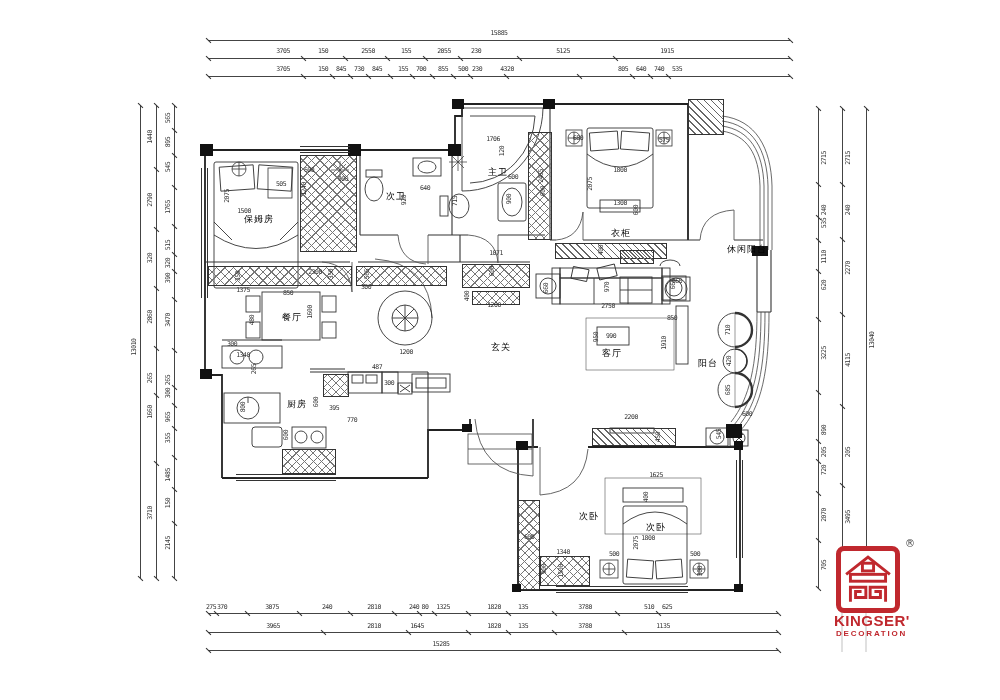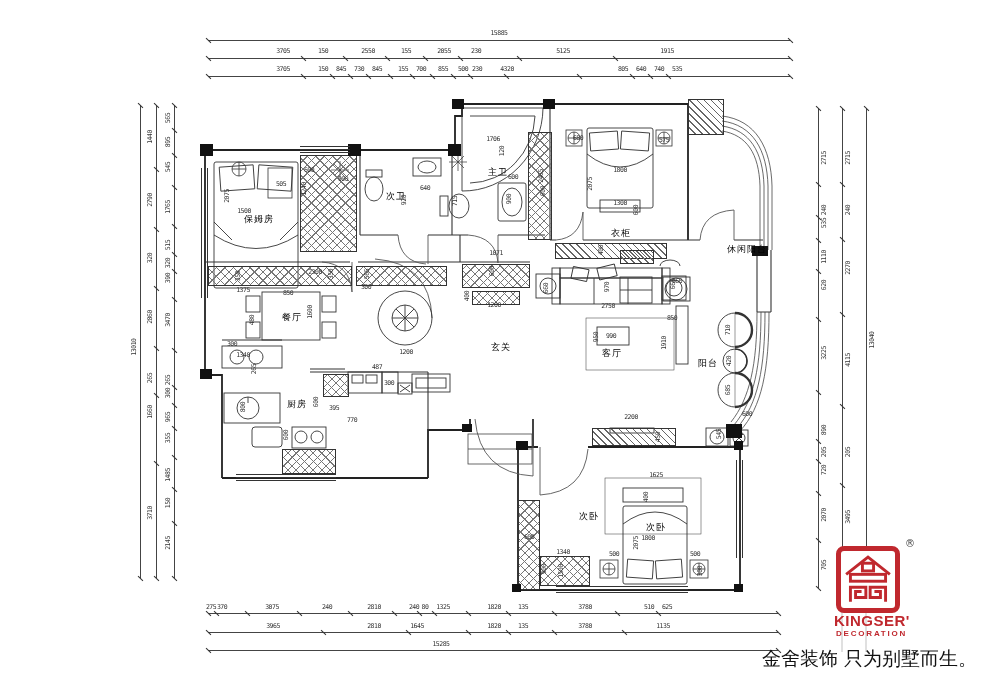--- a/index.html
+++ b/index.html
@@ -257,21 +257,20 @@
       <rect x="25" y="14" width="13" height="9"></rect>
       <rect x="11" y="27" width="41" height="8"></rect>
       <path d="M11,59 L11,42 L29,42 L29,54 L17,54 L17,47 L24,47"></path>
       <path d="M52,59 L52,42 L34,42 L34,54 L46,54 L46,47 L39,47"></path>
     </g>
   </svg>
 </div>
 <div id="logo-reg">®</div>
 <div id="logo-brand">KINGSER'</div>
 <div id="logo-sub">DECORATION</div>
-<div id="tagline">金舍装饰 只为别墅而生。</div>
 
 <span class="room" style="left: 259px; top: 219px; transform: translate(-50%, -50%);">保姆房</span>
       <span class="room" style="left: 396px; top: 196px; transform: translate(-50%, -50%);">次卫</span>
       <span class="room" style="left: 498px; top: 172px; transform: translate(-50%, -50%);">主卫</span>
       <span class="room" style="left: 292px; top: 317px; transform: translate(-50%, -50%);">餐厅</span>
       <span class="room" style="left: 297px; top: 404px; transform: translate(-50%, -50%);">厨房</span>
       <span class="room" style="left: 501px; top: 347px; transform: translate(-50%, -50%);">玄关</span>
       <span class="room" style="left: 612px; top: 353px; transform: translate(-50%, -50%);">客厅</span>
       <span class="room" style="left: 747px; top: 249px; transform: translate(-50%, -50%);">休闲阳台</span>
       <span class="room" style="left: 708px; top: 363px; transform: translate(-50%, -50%);">阳台</span>

